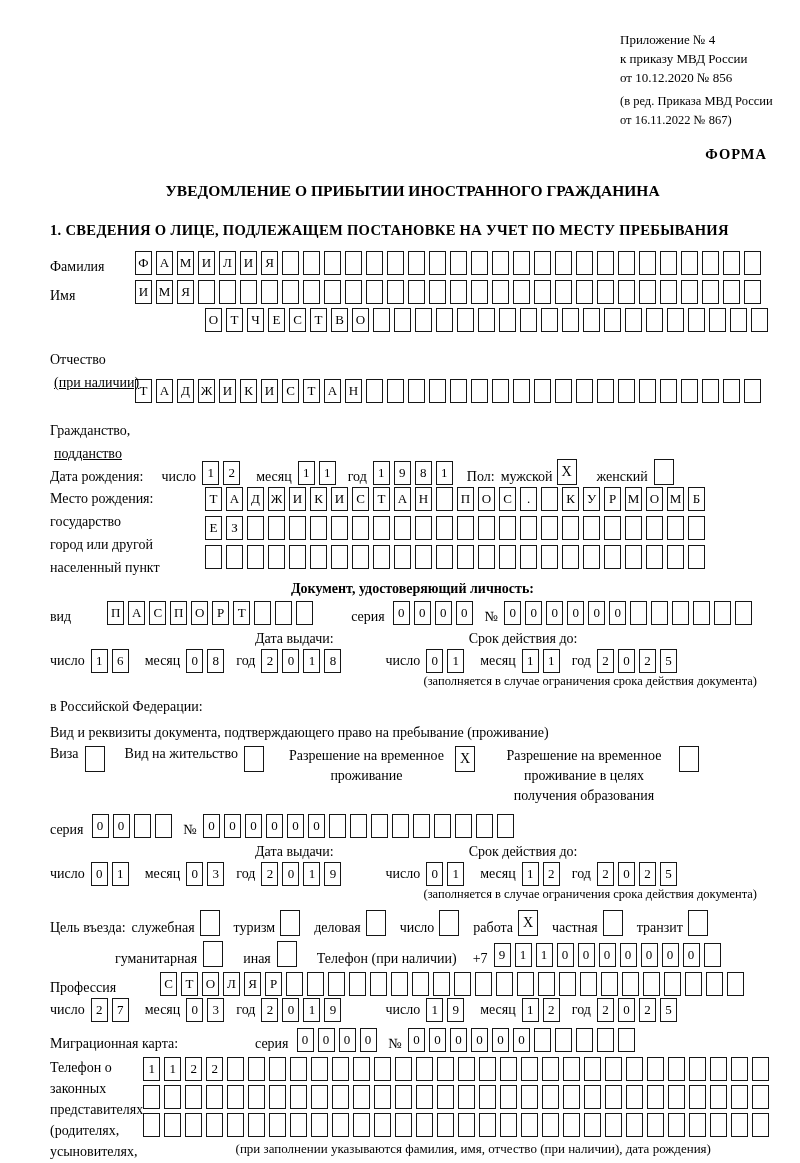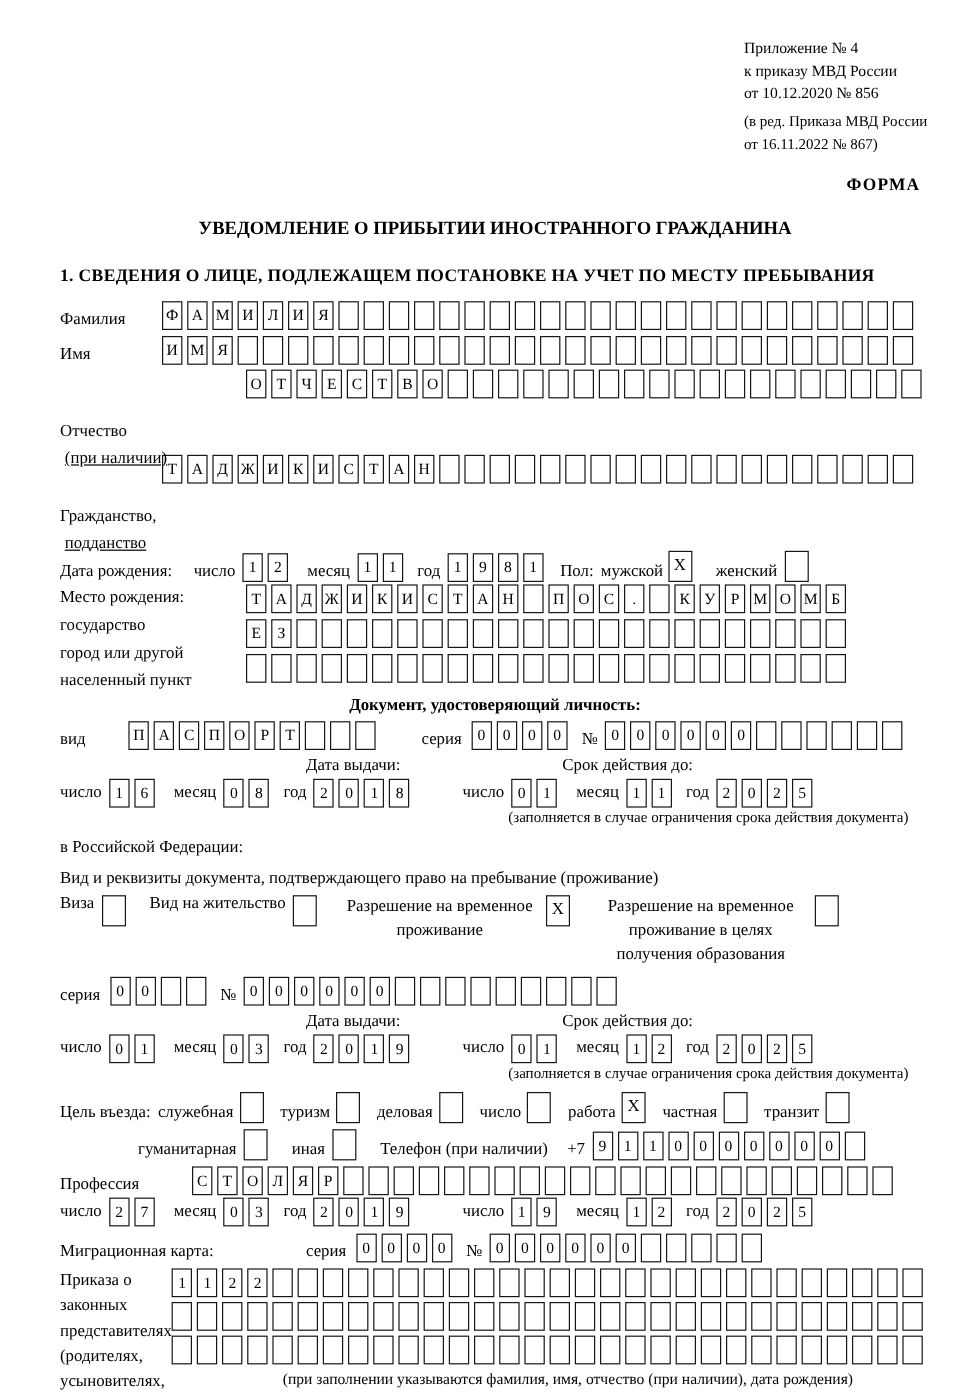--- a/index.html
+++ b/index.html
@@ -671,21 +671,21 @@
         <span class="cell"></span>
         <span class="cell"></span>
         <span class="cell"></span>
         <span class="cell"></span>
         <span class="cell"></span>
       </span>
   </div>
 
   <div class="row mt5 top">
     <div class="lb85 rep-lbl">
-      <div>Приказа о</div>
+      <div>Телефон о</div>
       <div>законных</div>
       <div>представителях</div>
       <div>(родителях,</div>
       <div>усыновителях,</div>
       <div>попечителях)</div>
     </div>
     <div>
       <div class="cells">
           <span class="cell">1</span>
           <span class="cell">1</span>

